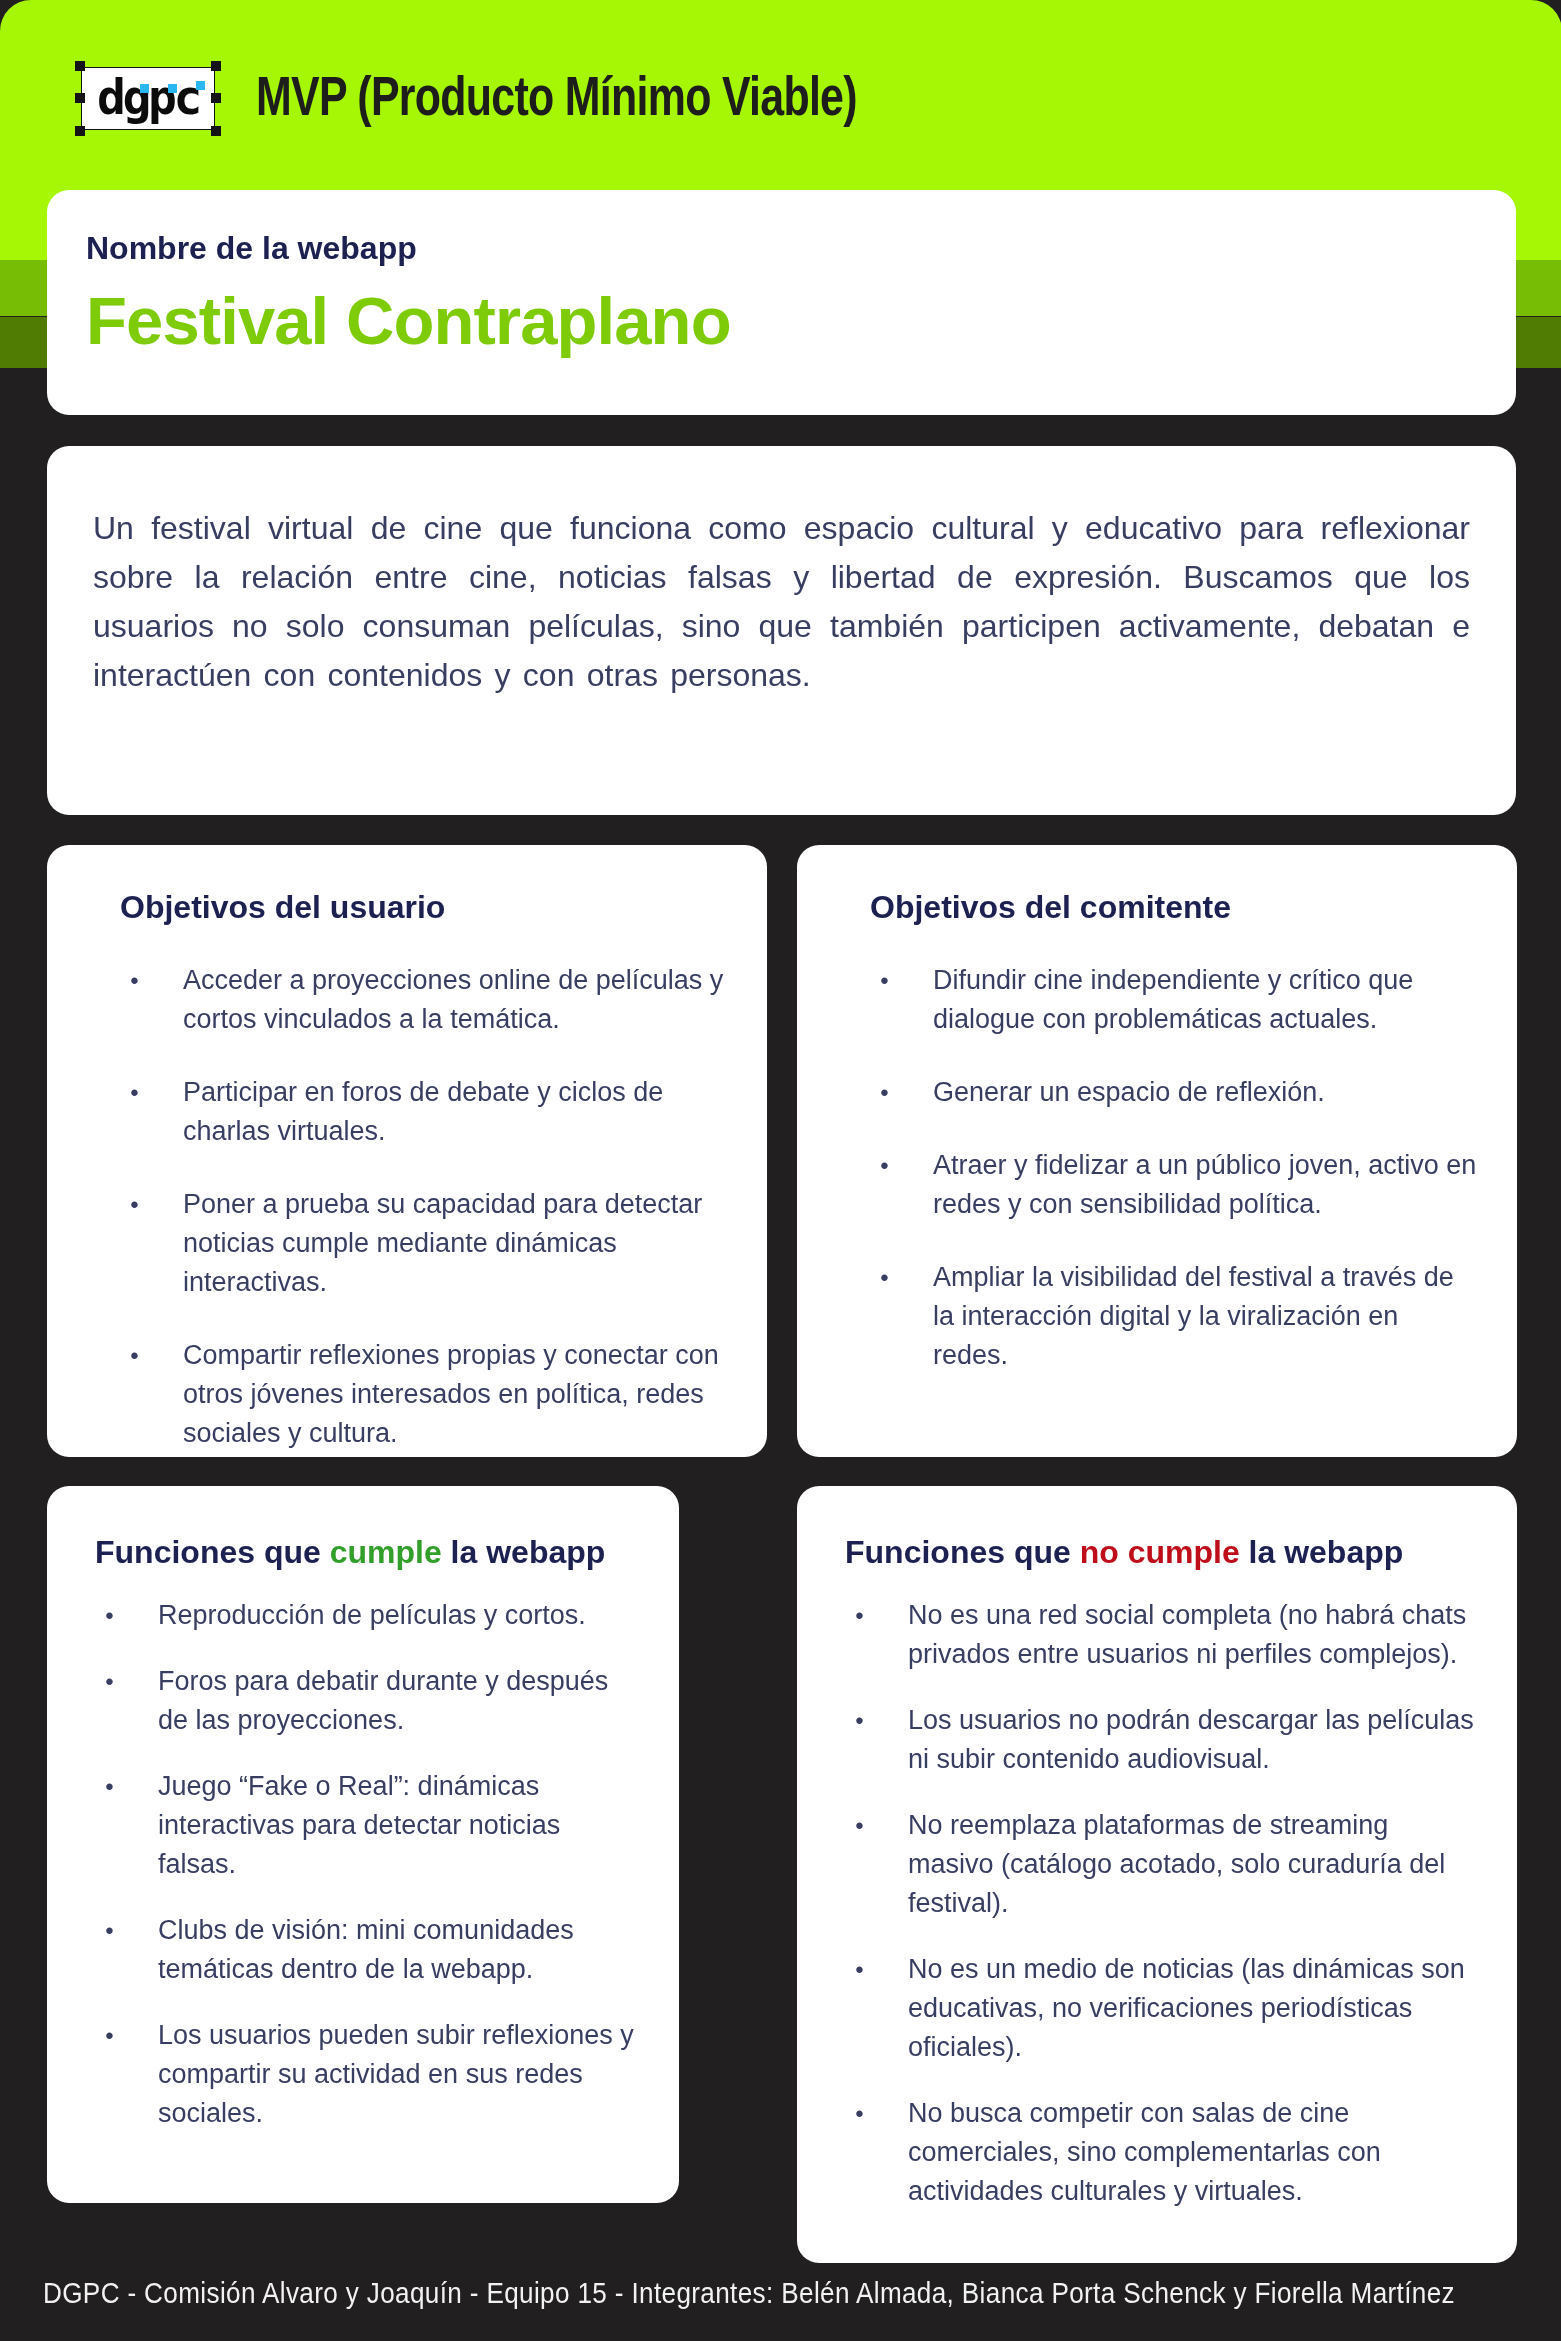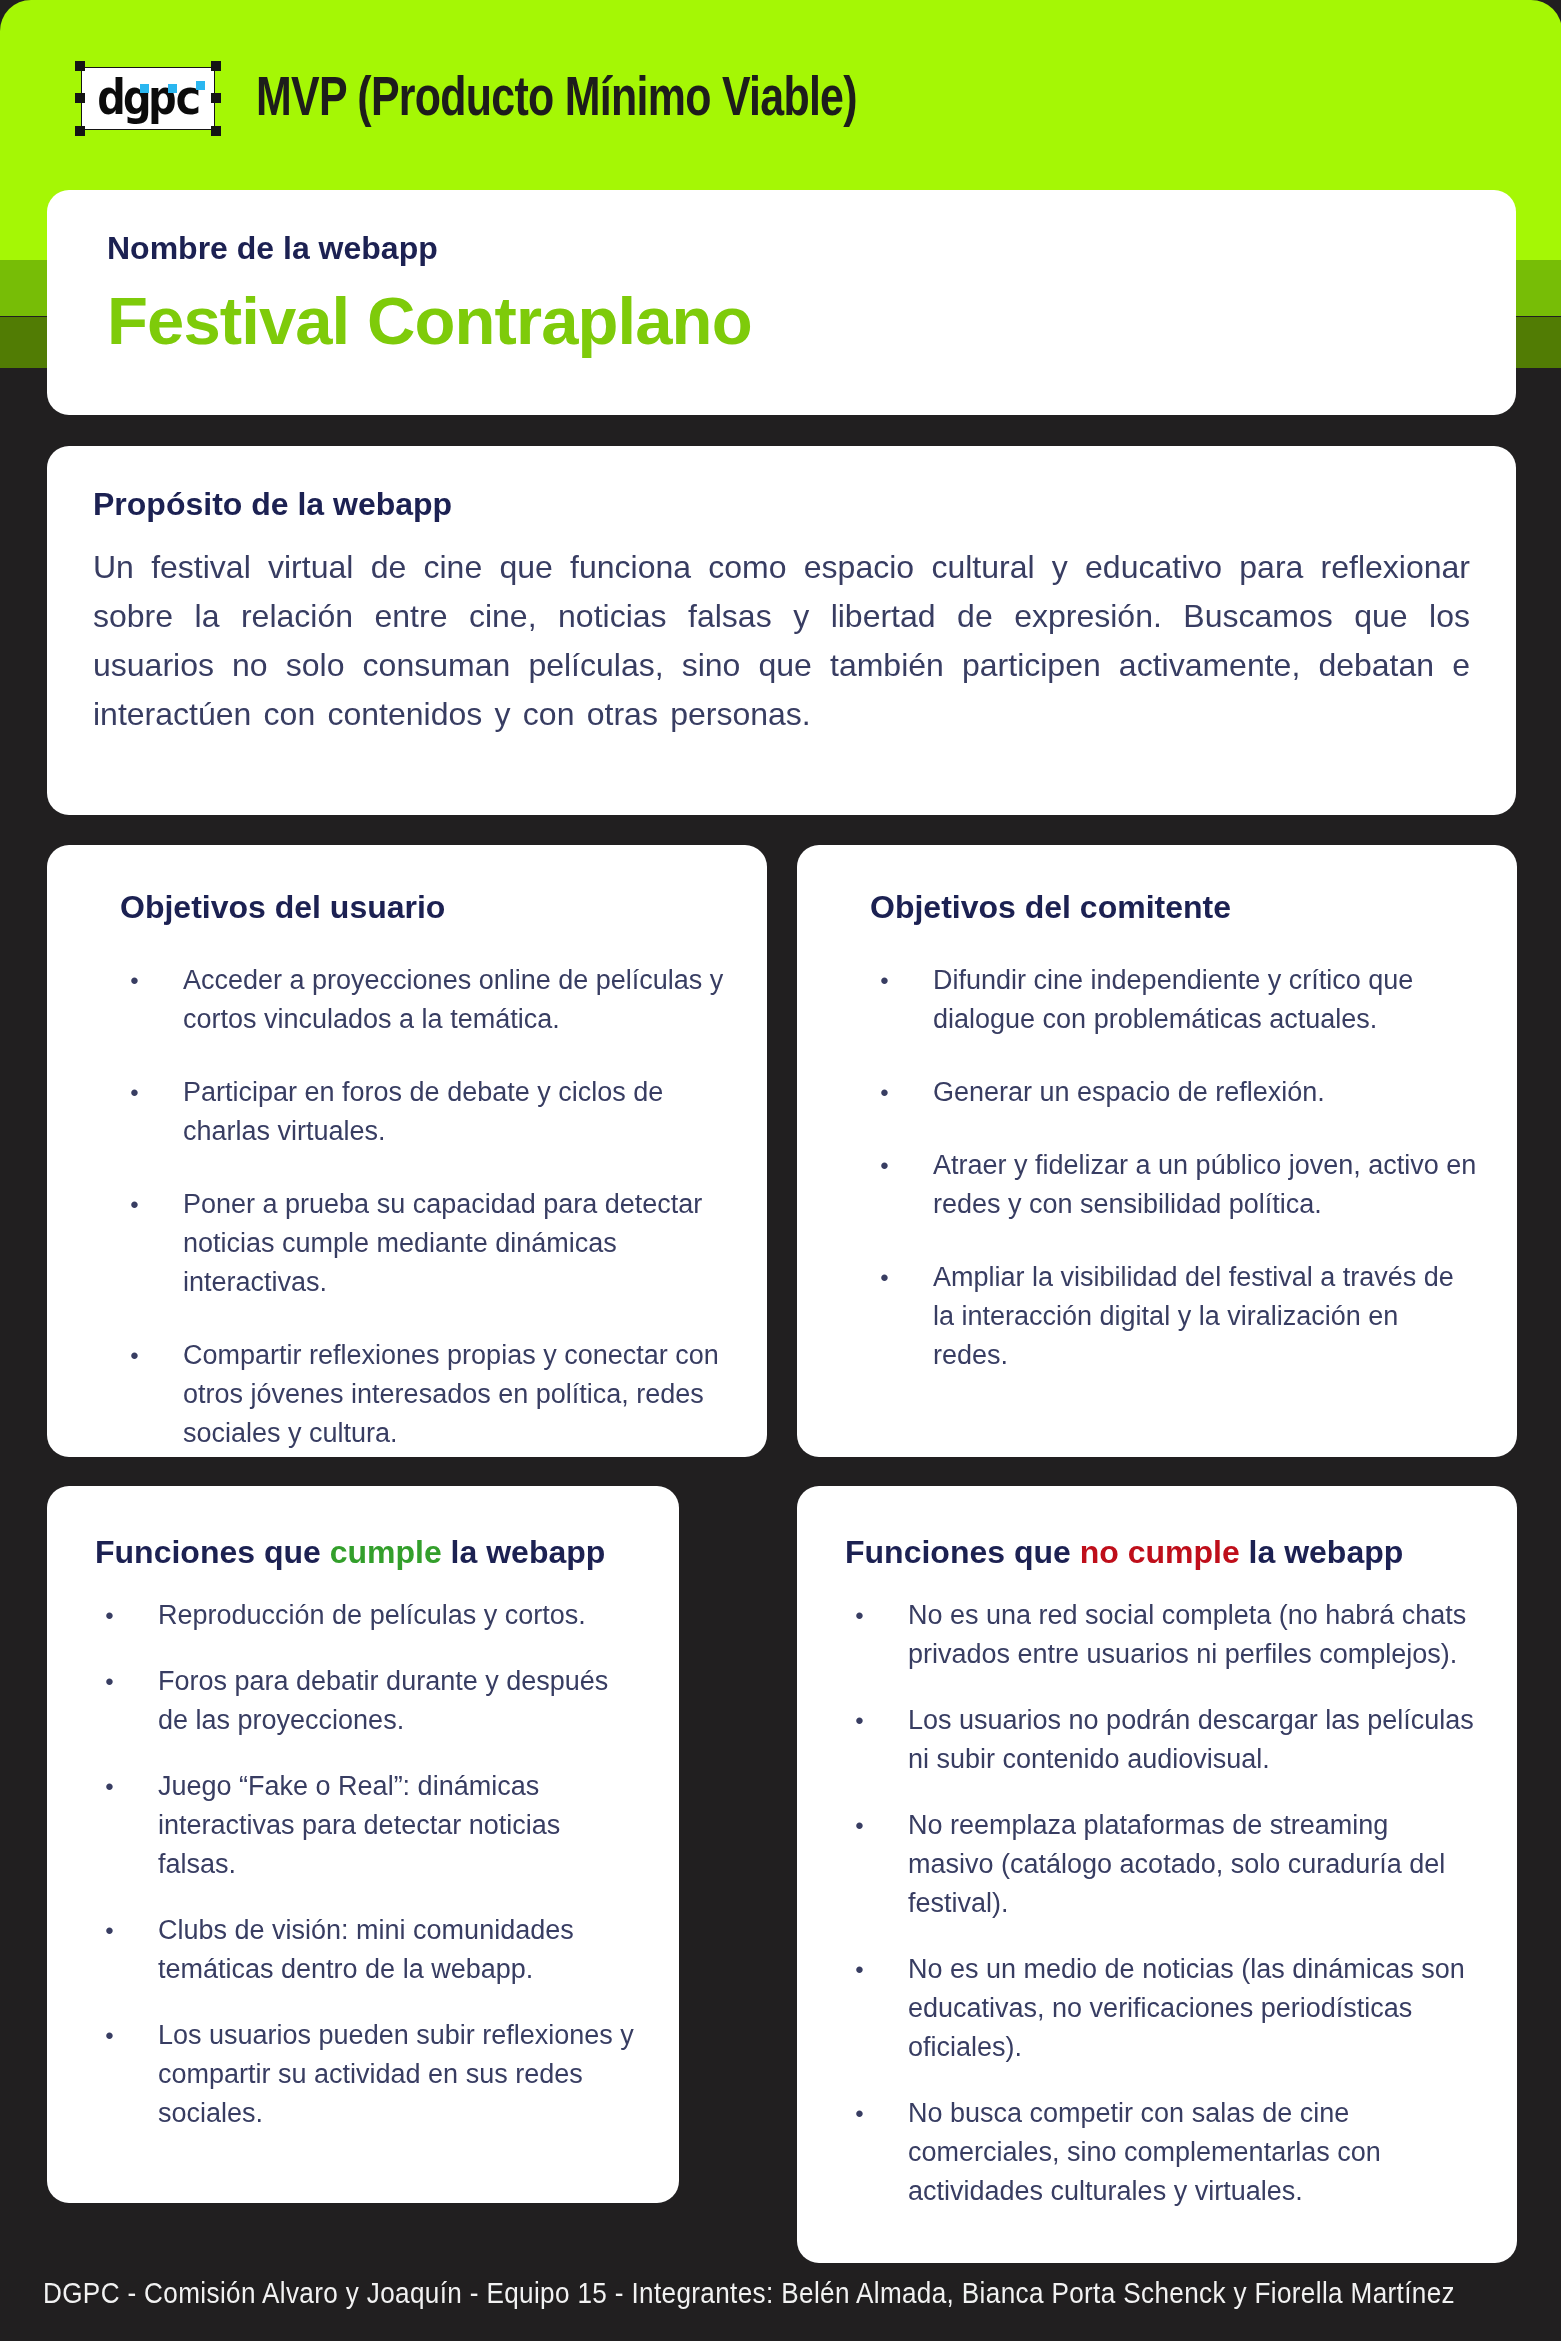--- a/index.html
+++ b/index.html
@@ -43,21 +43,21 @@
   
   .card{
     position:absolute;background:var(--card-white,#fff);
     border-radius:22px;box-sizing:border-box;overflow:hidden;
     color:var(--body-slate,#383d62);
   }
   .card-title{
     font-size:32px;line-height:39px;font-weight:700;
     color:var(--heading-navy,#1c2152);
   }
-  .card-nombre{left:47px;top:190px;width:1469px;height:225px;padding:39px 60px;}
+  .card-nombre{left:47px;top:190px;width:1469px;height:225px;padding:39px 39px;}
   .app-name{
     margin-top:17px;font-size:67px;line-height:72px;font-weight:700;
     color:var(--app-name-green,#7ecb0a);letter-spacing:-0.9px;
   }
   .card-proposito{left:47px;top:446px;width:1469px;height:369px;padding:39px 46px;}
   .card-proposito p{
     margin:19px 0 0 0;font-size:32px;line-height:49px;
     text-align:justify;word-spacing:3.4px;
   }
 
@@ -111,21 +111,20 @@
     <span class="handle h-mr"></span>
   </div>
   <div class="header-title">MVP (Producto Mínimo Viable)</div>
 
   <div class="card card-nombre">
     <div class="card-title">Nombre de la webapp</div>
     <div class="app-name">Festival Contraplano</div>
   </div>
 
   <div class="card card-proposito">
-    <div class="card-title">Propósito de la webapp</div>
     <p>Un festival virtual de cine que funciona como espacio cultural y educativo para reflexionar sobre la relación entre cine, noticias falsas y libertad de expresión. Buscamos que los usuarios no solo consuman películas, sino que también participen activamente, debatan e interactúen con contenidos y con otras personas.</p>
   </div>
 
   <div class="card card-col col-left">
     <div class="card-title">Objetivos del usuario</div>
     <ul class="bullets">
         <li>Acceder a proyecciones online de películas y cortos vinculados a la temática.</li>
         <li>Participar en foros de debate y ciclos de charlas virtuales.</li>
         <li>Poner a prueba su capacidad para detectar noticias cumple mediante dinámicas interactivas.</li>
         <li>Compartir reflexiones propias y conectar con otros jóvenes interesados en política, redes sociales y cultura.</li>

